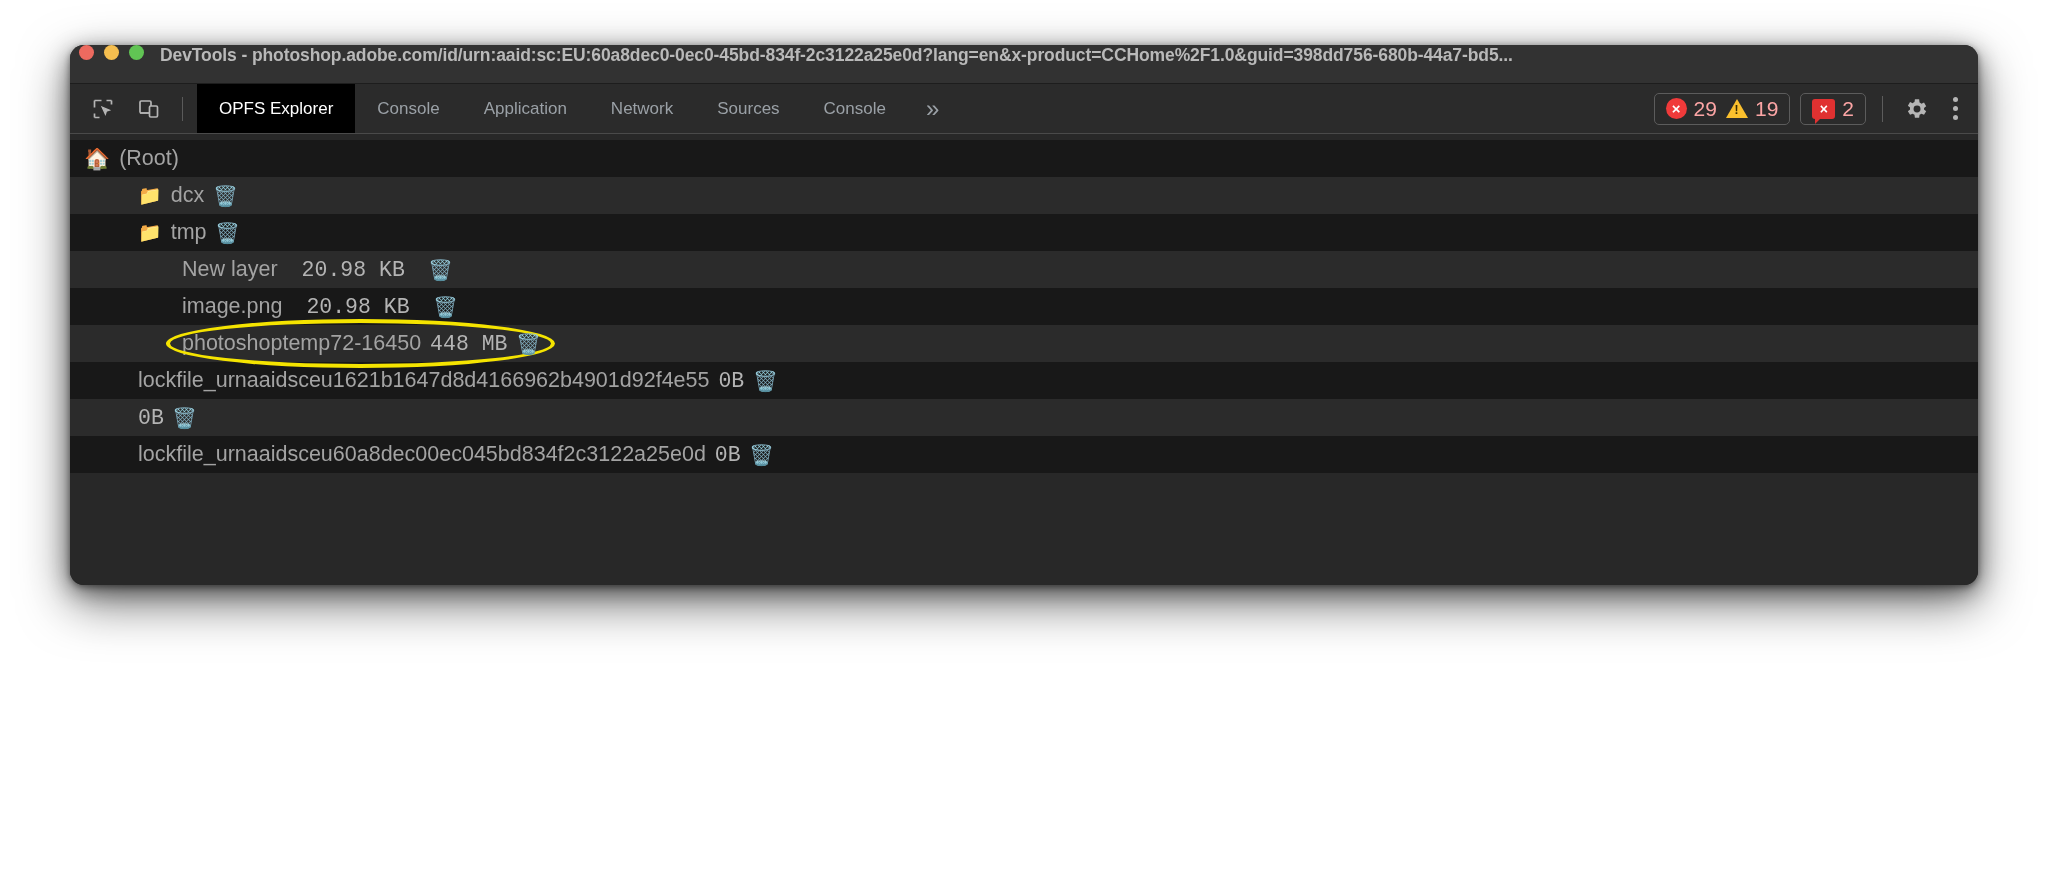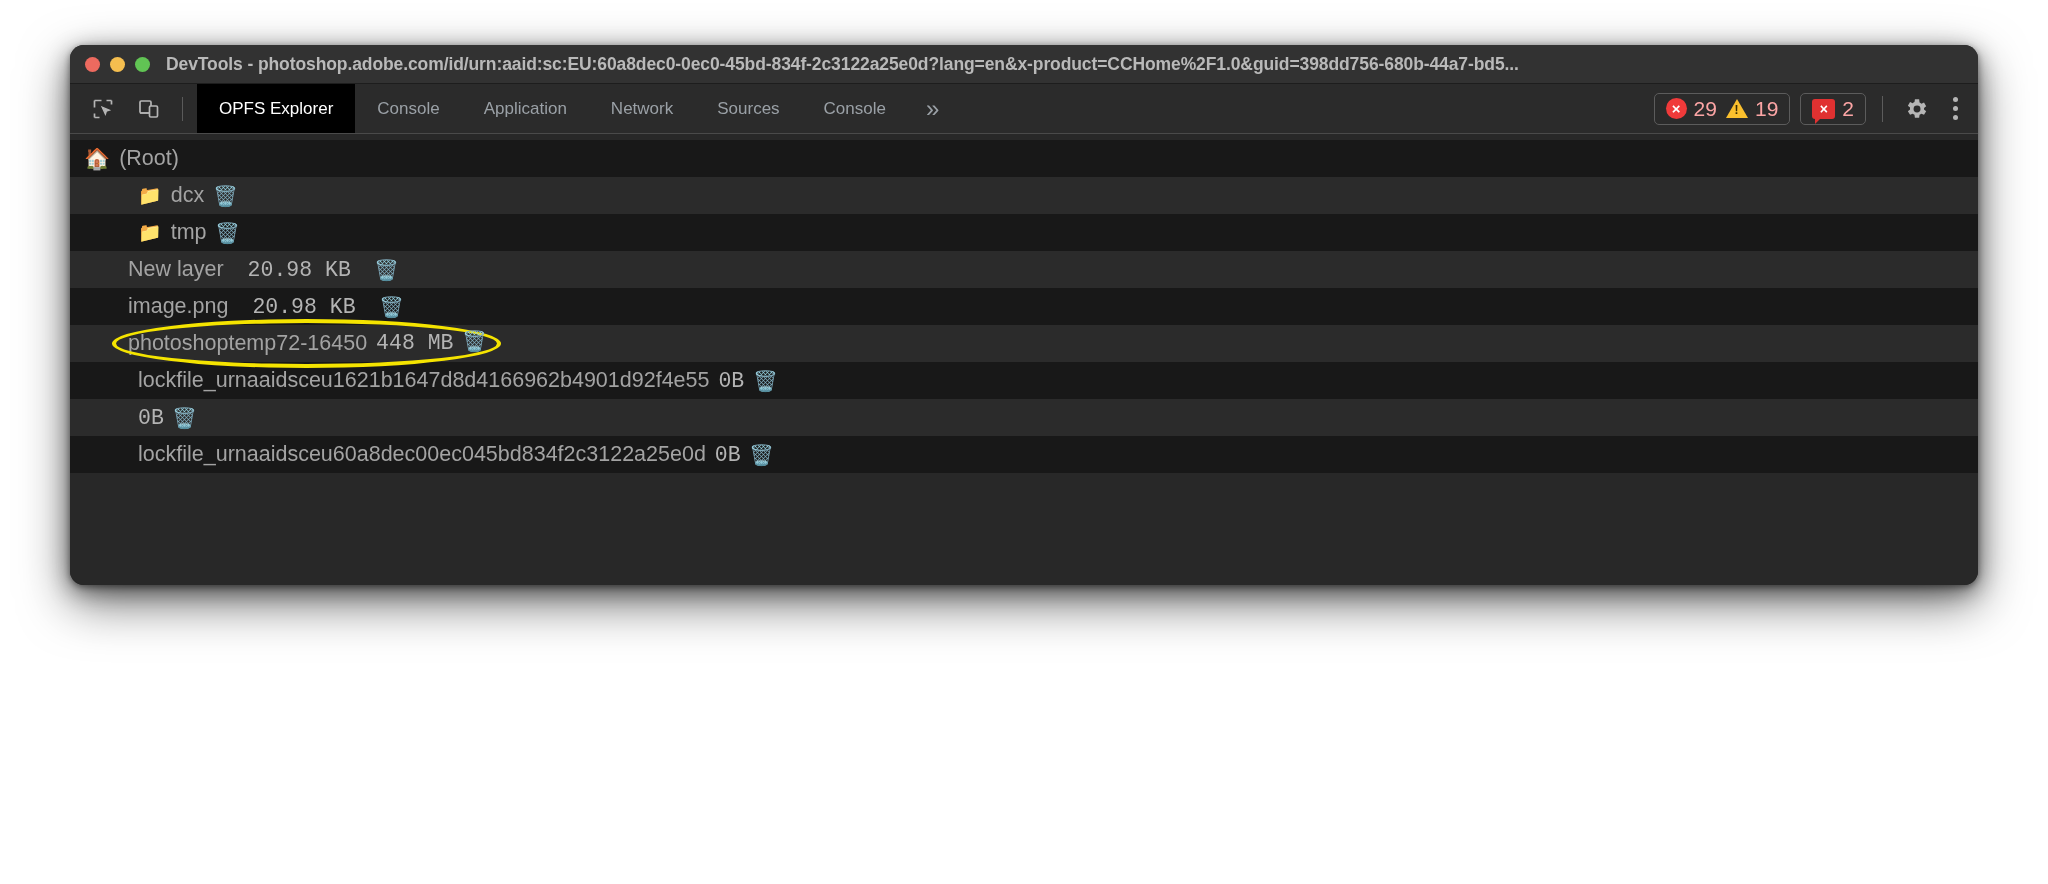--- a/index.html
+++ b/index.html
@@ -39,22 +39,22 @@
     flex-direction: column;
   }
 
   
   #titlebar {
     height: 39px;
     min-height: 39px;
     background: #323232;
     border-bottom: 1px solid #1d1d1d;
     display: flex;
-    align-items: center;
-    padding-left: 15px;
+    align-items: flex-start;
+    padding-left: 9px;
     box-sizing: border-box;
   }
   .traffic {
     display: flex;
     align-items: center;
     gap: 10px;
     margin-right: 16px;
   }
   .light {
     width: 15px;
@@ -259,26 +259,27 @@
     display: inline-block;
   }
   .emoji.home  { font-size: 21px; }
   .emoji.trash { font-size: 20px; opacity: 0.95; }
   .name { color: #a3a3a3; }
   .size { color: #b4b4b4; font-family: Liberation Mono, monospace; }
 
   
   .ind-0 { padding-left: 14px; }
   .ind-1 { padding-left: 68px; }
-  .ind-2 { padding-left: 58px; gap: 24px; }
+  .ind-2 { padding-left: 112px; gap: 24px; }
 
   
   .highlight-wrap {
     position: relative;
     display: inline-flex;
+    align-items: center;
     gap: 9px;
   }
   .ellipse {
     position: absolute;
     left: -16px;
     top: -12px;
     right: -14px;
     bottom: -12px;
     border: 4px solid #f5e400;
     border-radius: 50% / 50%;

